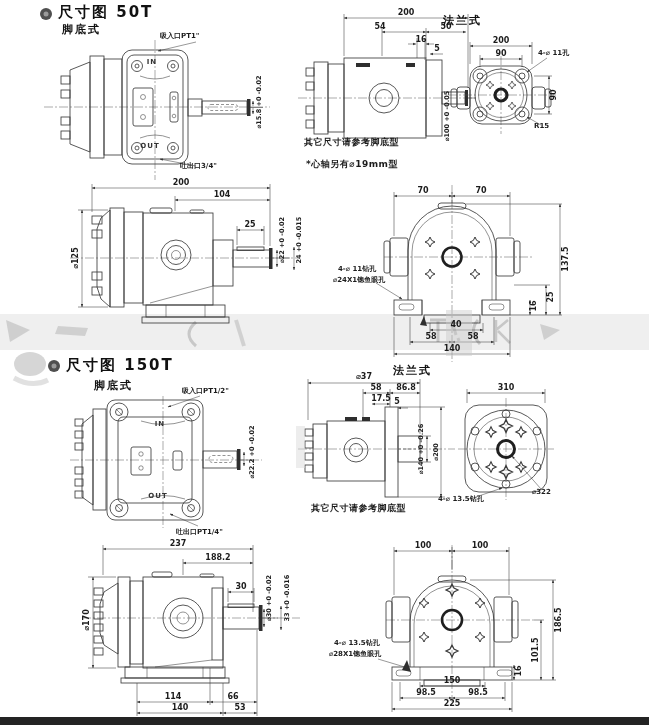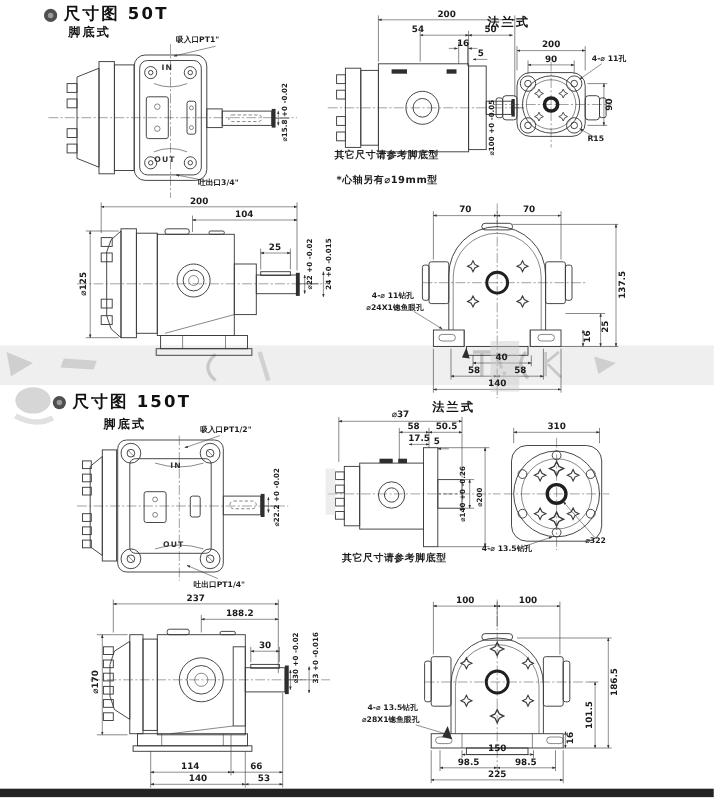--- a/index.html
+++ b/index.html
@@ -504,21 +504,21 @@
 <span class="lbl cn" style="left:94px;top:380px">脚底式</span>
 <span class="lbl an" style="left:182px;top:388px">吸入口PT1/2"</span>
 <span class="lbl p c" style="left:160px;top:424px">IN</span>
 <span class="lbl p c" style="left:158px;top:496px">OUT</span>
 <span class="lbl an" style="left:176px;top:529px">吐出口PT1/4"</span>
 <span class="lbl sm v" style="left:252px;top:452px">⌀22.2 +0 -0.02</span>
 
 <span class="lbl cn" style="left:393px;top:365px">法兰式</span>
 <span class="lbl c" style="left:364px;top:377px">⌀37</span>
 <span class="lbl c" style="left:376px;top:388px">58</span>
-<span class="lbl c" style="left:406px;top:388px">50.5</span>
+<span class="lbl c" style="left:406px;top:388px">86.8</span>
 <span class="lbl c" style="left:381px;top:399px">17.5</span>
 <span class="lbl c" style="left:397px;top:402px">5</span>
 <span class="lbl sm v" style="left:421px;top:449px">⌀140 +0 -0.26</span>
 <span class="lbl sm v" style="left:436px;top:452px">⌀200</span>
 <span class="lbl nt" style="left:311px;top:504px">其它尺寸请参考脚底型</span>
 
 <span class="lbl c" style="left:506px;top:388px">310</span>
 <span class="lbl an" style="left:532px;top:489px">⌀322</span>
 <span class="lbl an" style="left:438px;top:496px">4-⌀ 13.5钻孔</span>
 

